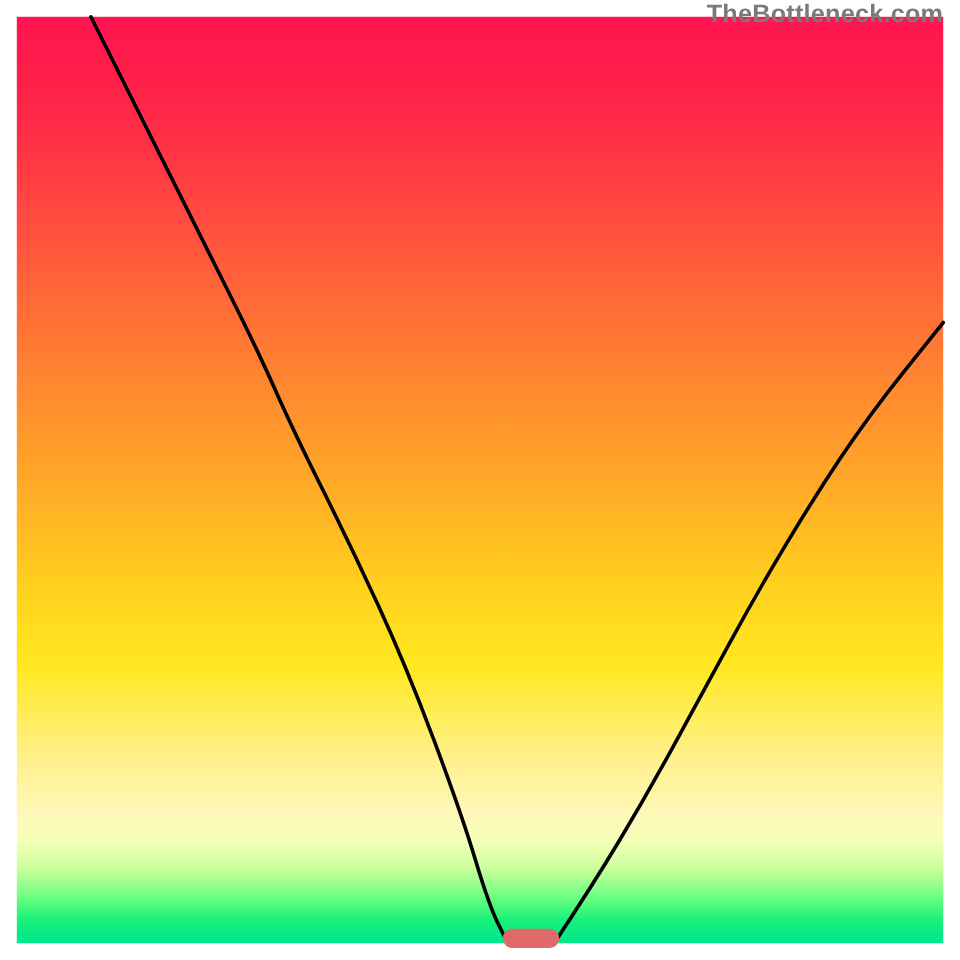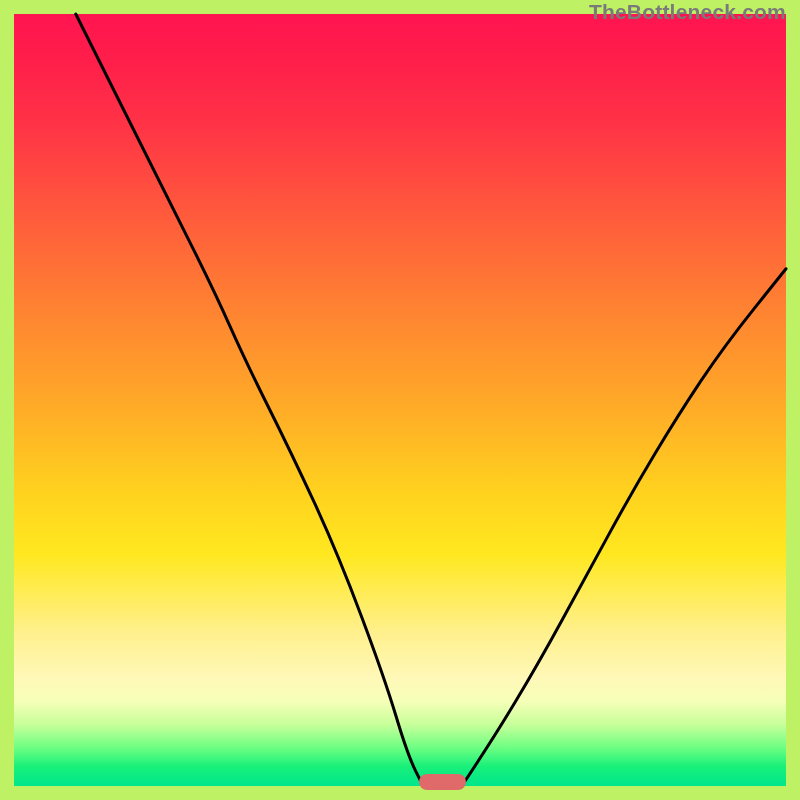--- a/index.html
+++ b/index.html
@@ -9,21 +9,21 @@
     height: 800px;
     background: #000;
     overflow: hidden;
   }
   .frame {
     position: absolute;
     left: 0;
     top: 0;
     width: 800px;
     height: 800px;
-    background: #bef264;
+    background: #ffffff;
   }
   .plot-area {
     position: absolute;
     left: 14px;
     top: 14px;
     width: 772px;
     height: 772px;
     
     background: linear-gradient(to bottom,
       #ff1450 0%,

